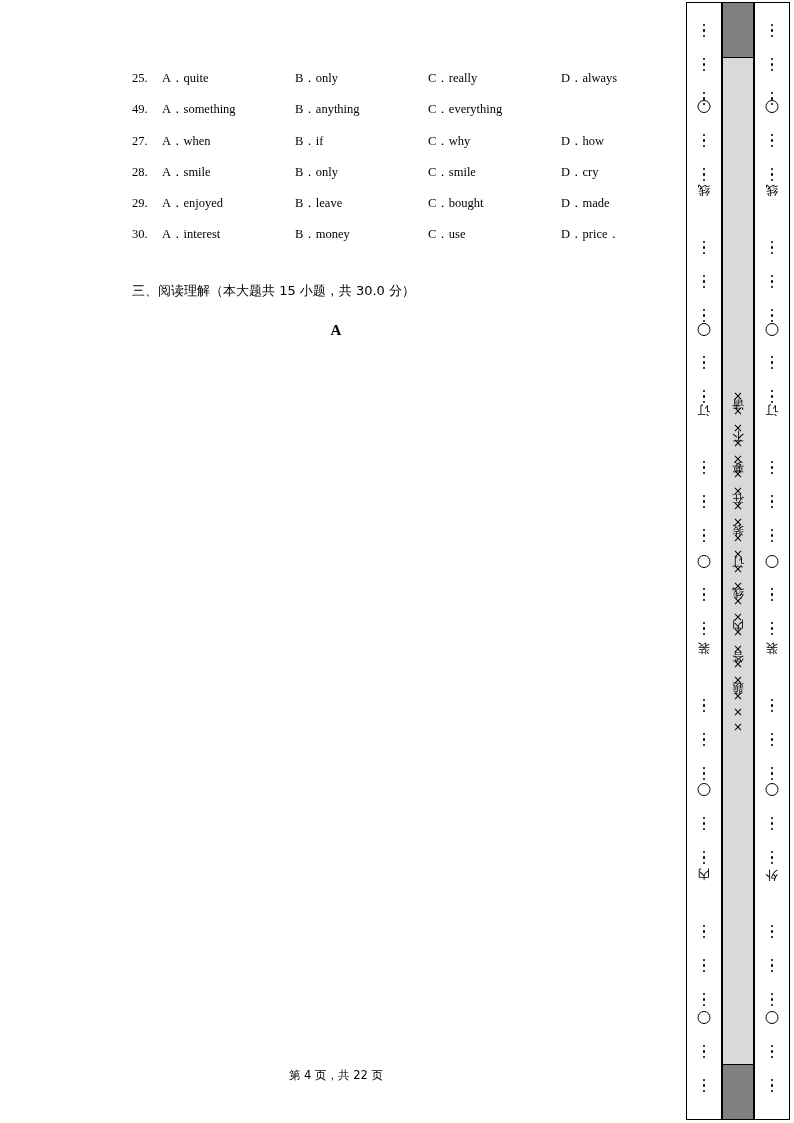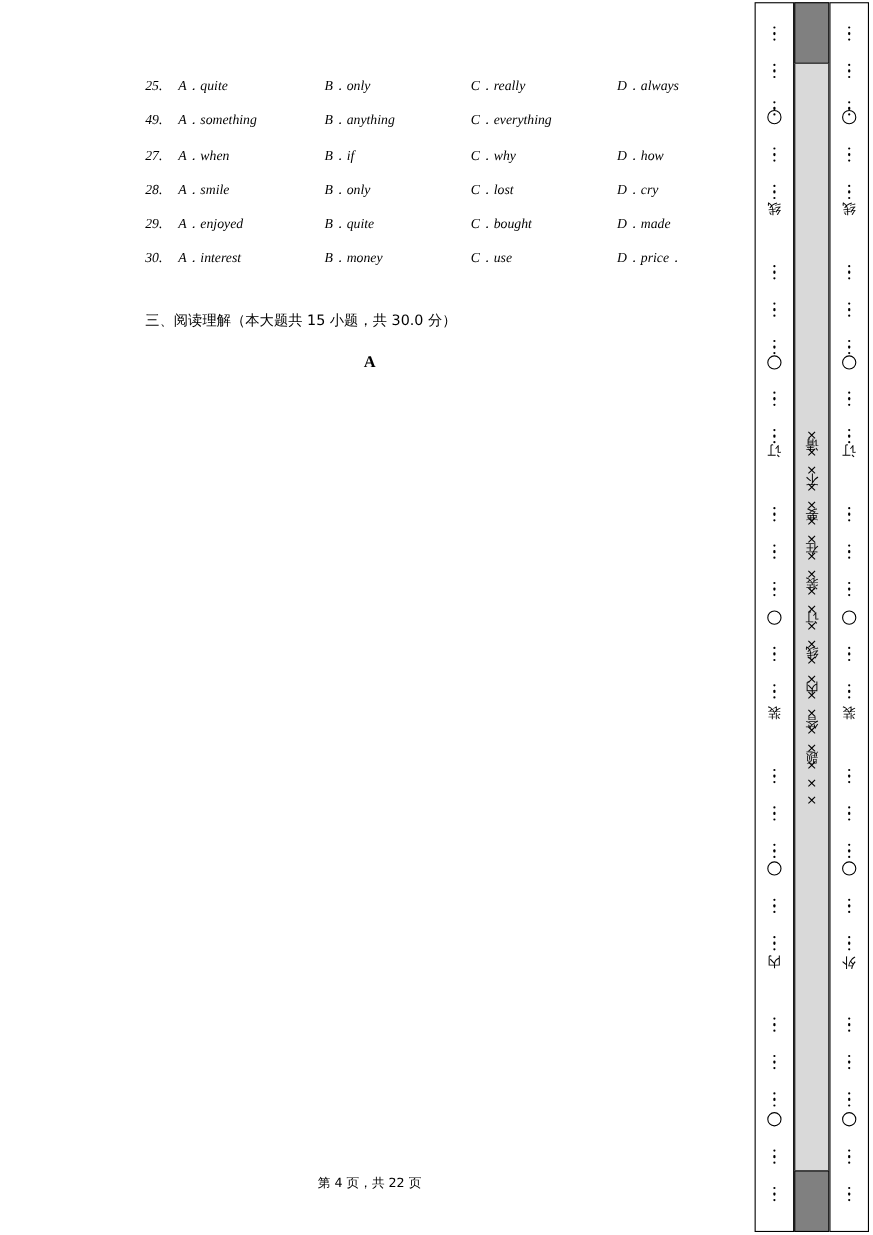--- a/index.html
+++ b/index.html
@@ -37,21 +37,20 @@
     width: 500px;
   }
 
   .q-row {
     display: flex;
     align-items: baseline;
     height: 31.3px;
     font-size: 12.5px;
     line-height: 31.3px;
     white-space: nowrap;
-    font-style: italic;
   }
 
   .q-num {
     width: 30px;
     flex: 0 0 30px;
     text-align: left;
   }
 
   .q-opt {
     flex: 0 0 133px;
@@ -239,28 +238,28 @@
         <span class="q-opt">A．when</span>
         <span class="q-opt">B．if</span>
         <span class="q-opt">C．why</span>
         <span class="q-opt">D．how</span>
       </div>
 
       <div class="q-row">
         <span class="q-num">28.</span>
         <span class="q-opt">A．smile</span>
         <span class="q-opt">B．only</span>
-        <span class="q-opt">C．lost</span>
+        <span class="q-opt">C．smile</span>
         <span class="q-opt">D．cry</span>
       </div>
 
       <div class="q-row">
         <span class="q-num">29.</span>
         <span class="q-opt">A．enjoyed</span>
-        <span class="q-opt">B．quite</span>
+        <span class="q-opt">B．leave</span>
         <span class="q-opt">C．bought</span>
         <span class="q-opt">D．made</span>
       </div>
 
       <div class="q-row">
         <span class="q-num">30.</span>
         <span class="q-opt">A．interest</span>
         <span class="q-opt">B．money</span>
         <span class="q-opt">C．use</span>
         <span class="q-opt">D．price．</span>

